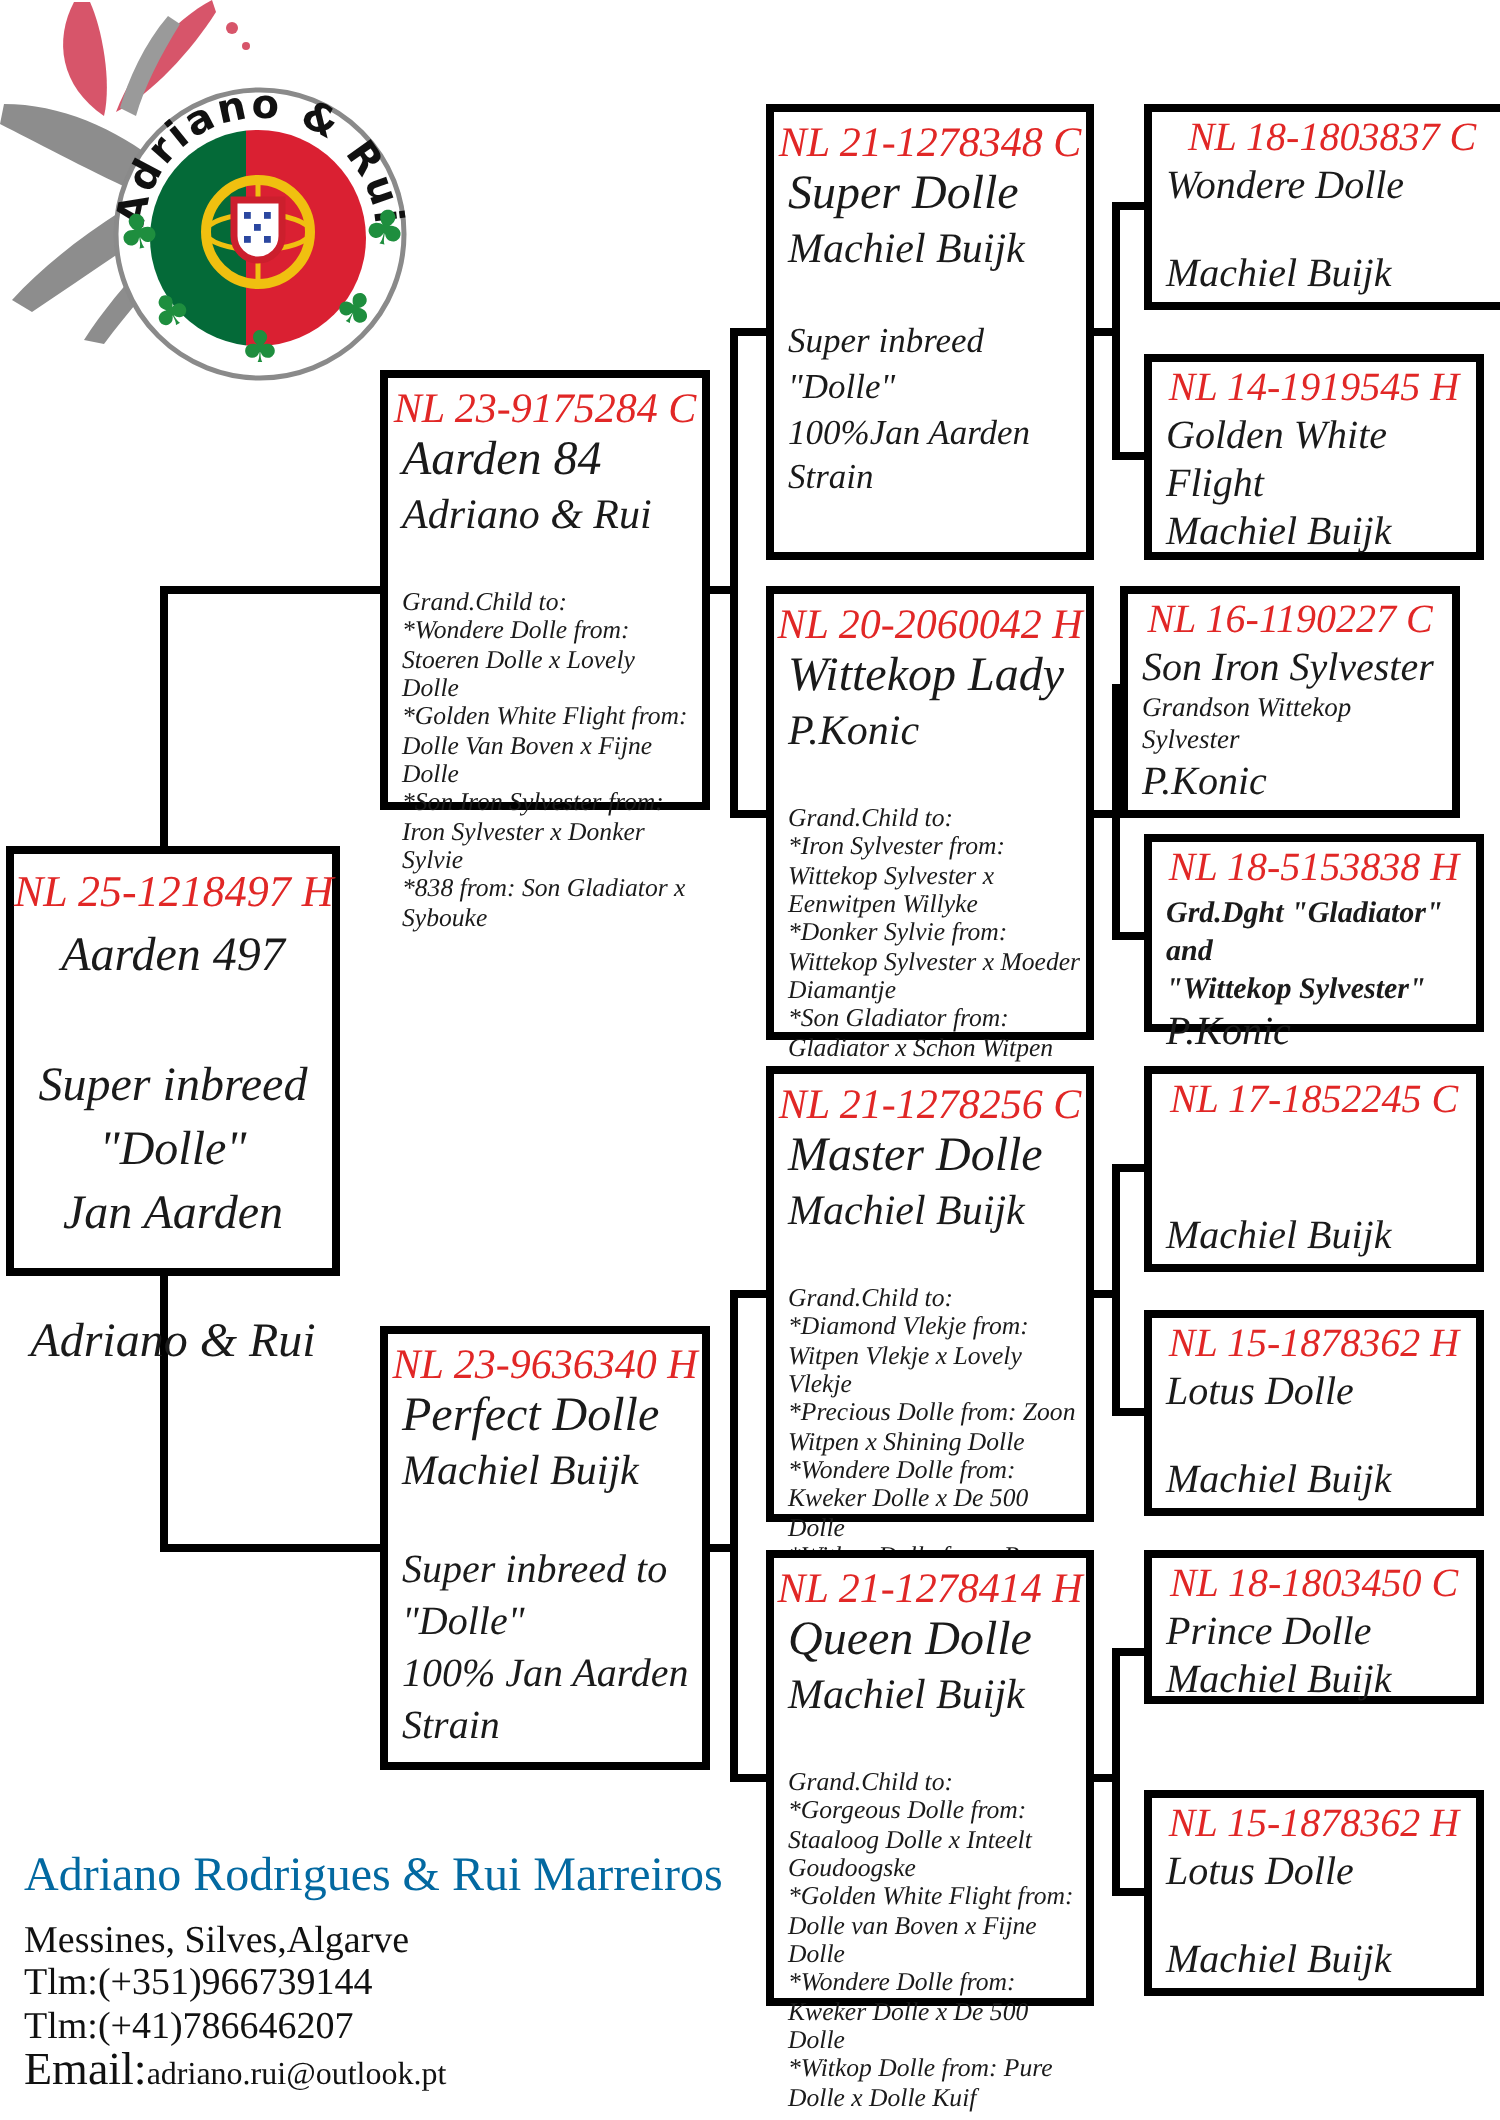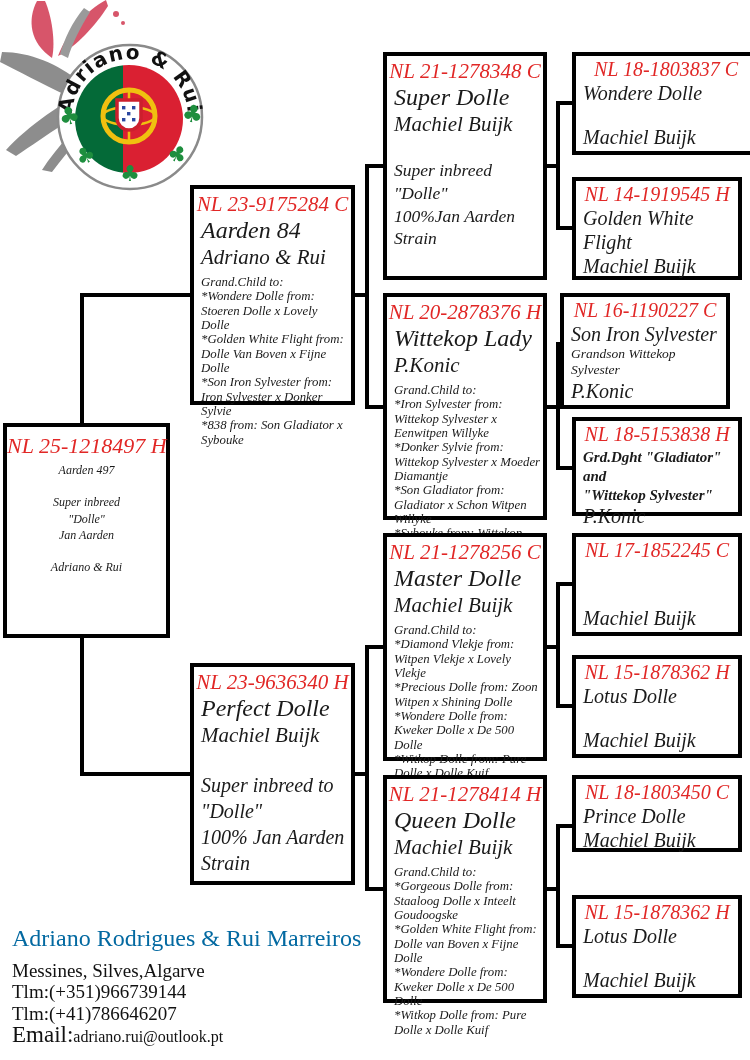--- a/index.html
+++ b/index.html
@@ -2,25 +2,25 @@
 <html><head>
 <meta charset="utf-8">
 <style>
   html,body{margin:0;padding:0;background:#fff;}
   #canvas{position:relative;width:750px;height:1060px;background:#fff;overflow:hidden;
           font-family:"Liberation Serif", serif;color:#1a1a1a;}
   .box{position:absolute;border:4px solid #000;background:#fff;box-sizing:border-box;font-style:italic;}
   .ring{color:#e12726;text-align:center;font-size:21px;line-height:1.15;margin-top:3px;white-space:nowrap;}
   .bname{font-size:24px;line-height:1.2;padding:0 0 0 7px;}
   .owner{font-size:21px;line-height:1.2;padding:0 0 0 7px;}
-  .details{font-size:12.8px;line-height:1.12;padding:0 2px 0 7px;white-space:pre-line;margin-top:5px;}
+  .details{font-size:12.8px;line-height:1.12;padding:0 2px 0 7px;white-space:pre-line;margin-top:24px;}
   .notes{font-size:20px;line-height:1.3;padding:0 2px 0 7px;white-space:pre-line;margin-top:24px;}
   .g3a .notes{font-size:17.5px;margin-top:22px;}
   .g1 .ring{font-size:22px;margin-top:6px;}
-  .g1lines{font-size:12px;line-height:1.34;text-align:center;white-space:pre-line;margin-top:4px;}
+  .g1lines{font-size:24px;line-height:1.34;text-align:center;white-space:pre-line;margin-top:4px;}
   .g4{display:flex;flex-direction:column;}
   .g4 .ring{font-size:20px;margin-top:2px;}
   .g4 .bname{font-size:20px;}
   .g4 .owner{font-size:20px;margin-top:auto;padding-bottom:2px;}
   .sub{font-size:13.5px;line-height:1.15;padding:0 0 0 7px;white-space:pre-line;}
   .sub2{font-size:15px;line-height:1.25;font-weight:bold;padding:0 0 0 7px;white-space:pre-line;margin-top:2px;}
   .ln{position:absolute;background:#000;}
   #footer{position:absolute;left:12px;top:924px;width:420px;}
   #footer .ftitle{color:#0369a1;font-size:24px;line-height:1.2;margin-bottom:7px;}
   #footer .fline{font-size:19px;line-height:21.5px;color:#111;}
@@ -149,21 +149,21 @@
   <div class="box g3a" style="left:383px;top:52px;width:164px;height:228px">
     <div class="ring">NL 21-1278348 C</div>
     <div class="bname">Super Dolle</div>
     <div class="owner">Machiel Buijk</div>
     <div class="notes">Super inbreed "Dolle"
 100%Jan Aarden
 Strain</div>
   </div>
 
   <div class="box" style="left:383px;top:293px;width:164px;height:227px">
-    <div class="ring">NL 20-2878376 H</div>
+    <div class="ring">NL 20-2060042 H</div>
     <div class="bname">Wittekop Lady</div>
     <div class="owner">P.Konic</div>
     <div class="details">Grand.Child to:
 *Iron Sylvester from: Wittekop Sylvester x Eenwitpen Willyke
 *Donker Sylvie from: Wittekop Sylvester x Moeder Diamantje
 *Son Gladiator from: Gladiator x Schon Witpen Willyke
 *Sybouke from: Wittekop Sylvester x Bourgeske</div>
   </div>
 
   <div class="box" style="left:383px;top:533px;width:164px;height:228px">

